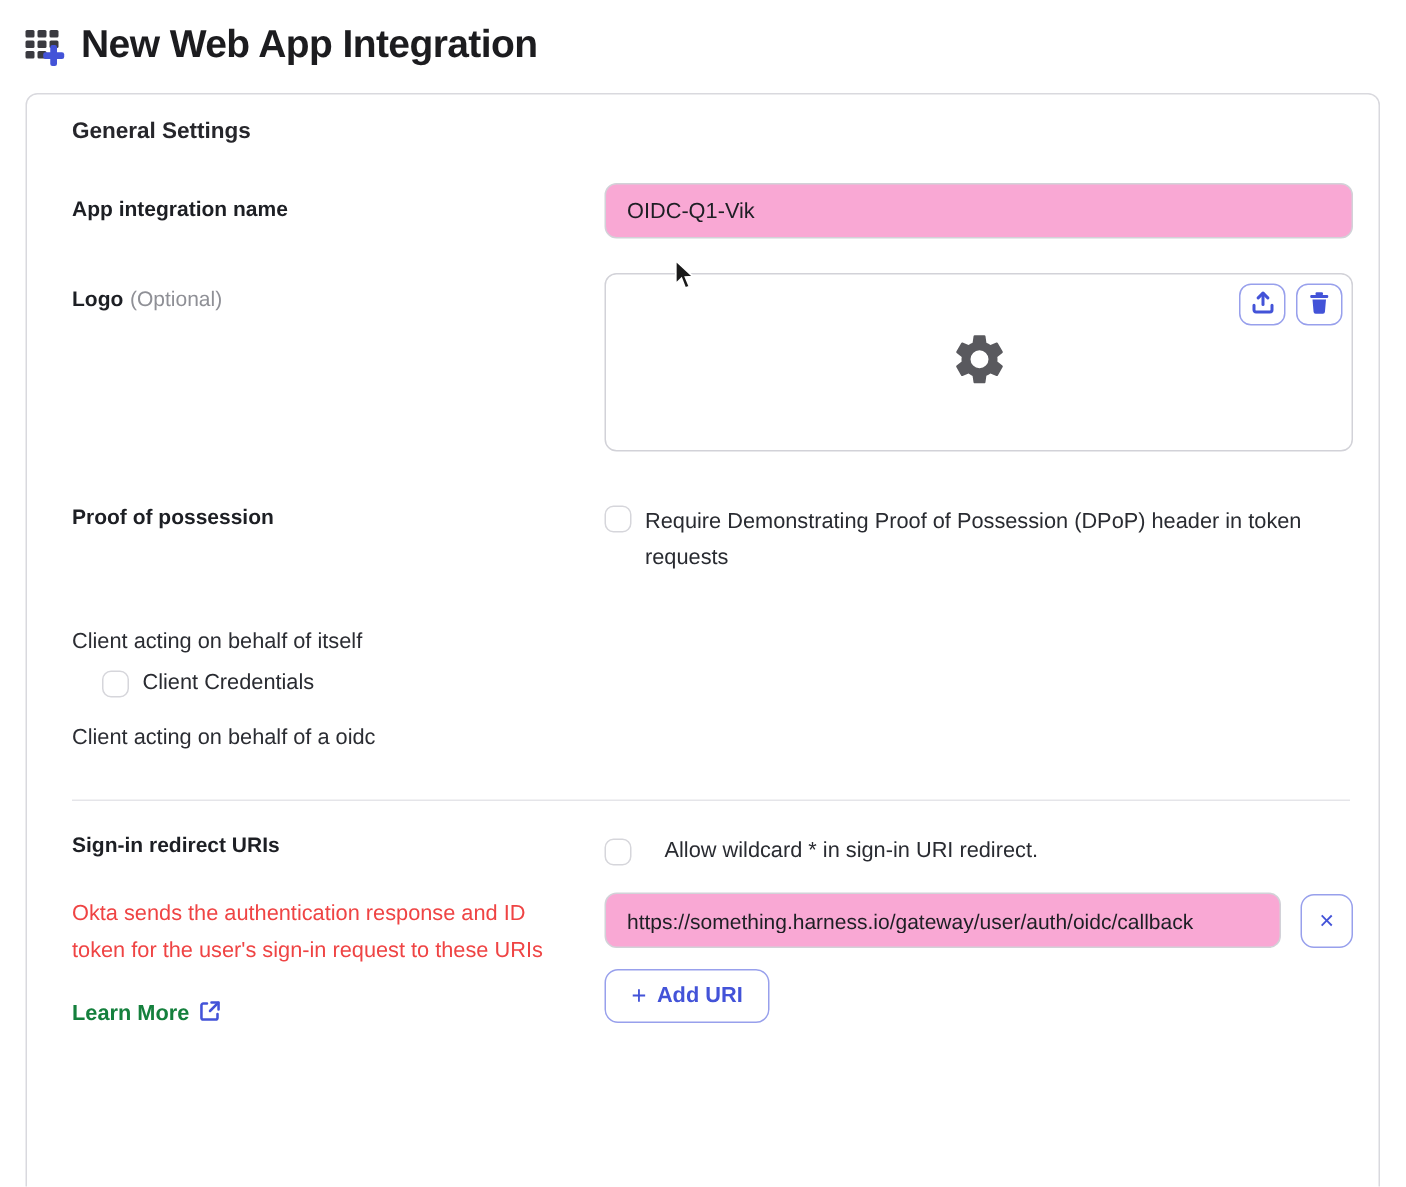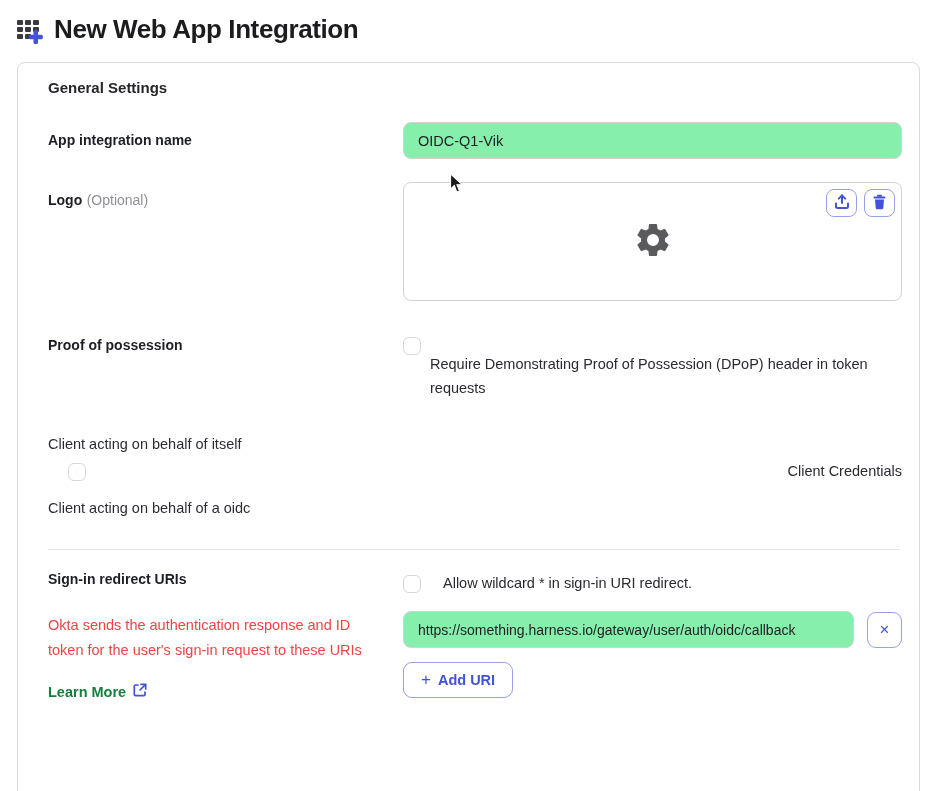--- a/index.html
+++ b/index.html
@@ -43,21 +43,21 @@
   .row-control { flex: 1; min-width: 0; }
   .label-bold { font-size: 14px; font-weight: 700; color: #1d1f24; }
   .label-muted { font-size: 14px; font-weight: 400; color: #8f9096; }
 
   
   .text-input {
     width: 100%; height: 37px;
     border: 1px solid #d2d2d8; border-radius: 8px;
     padding: 0 14px; font-size: 14.5px;
     font-family: "Liberation Sans", sans-serif;
-    color: #1d1f24; background: #86efac; outline: none;
+    color: #1d1f24; background: #f9a8d4; outline: none;
   }
 
   
   .logo-box {
     position: relative; height: 119px;
     border: 1px solid #d2d2d8; border-radius: 8px;
     background: #fff;
   }
   .logo-actions {
     position: absolute; top: 6px; right: 6px;
@@ -85,21 +85,21 @@
   .checkbox.checked {
     border: none; background: #98a0ec;
     display: flex; align-items: center; justify-content: center;
   }
   .check-label { font-size: 14.5px; color: #292b31; line-height: 24px; }
   .check-label.disabled { color: #8f9096; }
 
   
   .grant-heading { font-size: 14.5px; color: #2b2d33; }
   .grant-options { padding-left: 20px; }
-  .grant-options .check-row { margin-top: 7px; align-items: center; justify-content: space-between; }
+  .grant-options .check-row { margin-top: 7px; align-items: center; }
   .grant-options .check-row + .check-row { margin-top: 5px; }
 
   
   .divider { height: 1px; background: #e5e5e9; margin-left: 17px; margin-right: 2px; }
 
   
   .desc-text { font-size: 14.5px; color: #ef4444; line-height: 25px; margin-top: 26px; width: 330px; }
   .learn-more {
     display: inline-flex; align-items: center; gap: 7px;
     margin-top: 20px; font-size: 14.5px; font-weight: 700;
@@ -211,21 +211,21 @@
     </div>
   </div>
 
   <div class="row mt-pop">
     <div class="row-label no-pad">
       <span class="label-bold">Proof of possession</span>
     </div>
     <div class="row-control">
       <div class="check-row">
         <span class="checkbox"></span>
-        <span class="check-label" style="max-width:460px;margin-top:16px;">Require Demonstrating Proof of Possession (DPoP) header in token requests</span>
+        <span class="check-label" style="max-width:460px;">Require Demonstrating Proof of Possession (DPoP) header in token requests</span>
       </div>
     </div>
   </div>
 
   <div class="row mt-grant">
     <div class="row-control">
       <div class="grant-heading">Client acting on behalf of itself</div>
       <div class="grant-options">
         <div class="check-row">
           <span class="checkbox"></span>

